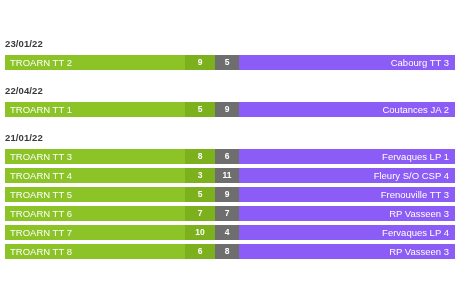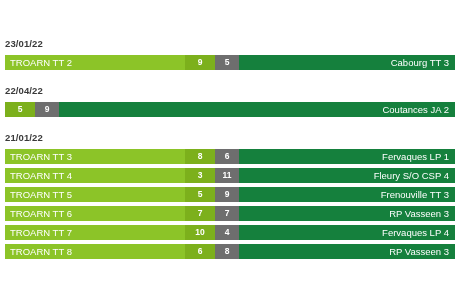--- a/index.html
+++ b/index.html
@@ -79,21 +79,21 @@
     color: #ffffff;
     font-size: 8.5px;
     font-weight: bold;
     line-height: 15px;
     text-align: center;
     box-sizing: border-box;
   }
 
   .team-away {
     flex: 1 1 auto;
-    background: #15803d;
+    background: #8b5cf6;
     color: #ffffff;
     font-size: 9.5px;
     line-height: 15px;
     padding-right: 6px;
     text-align: right;
     box-sizing: border-box;
     white-space: nowrap;
     overflow: hidden;
     text-overflow: ellipsis;
   }
@@ -120,20 +120,21 @@
             <div class="score-away">5</div>
             <div class="team-away">Cabourg TT 3</div>
           </div>
         </div>
       </div>
       <div class="group-gap"></div>
       <div class="date-group">
         <div class="date-group-header">22/04/22</div>
         <div class="match-list">
           <div class="match-row">
+            <div class="team-home">TROARN TT 1</div>
             <div class="score-home">5</div>
             <div class="score-away">9</div>
             <div class="team-away">Coutances JA 2</div>
           </div>
         </div>
       </div>
       <div class="group-gap"></div>
       <div class="date-group">
         <div class="date-group-header">21/01/22</div>
         <div class="match-list">

